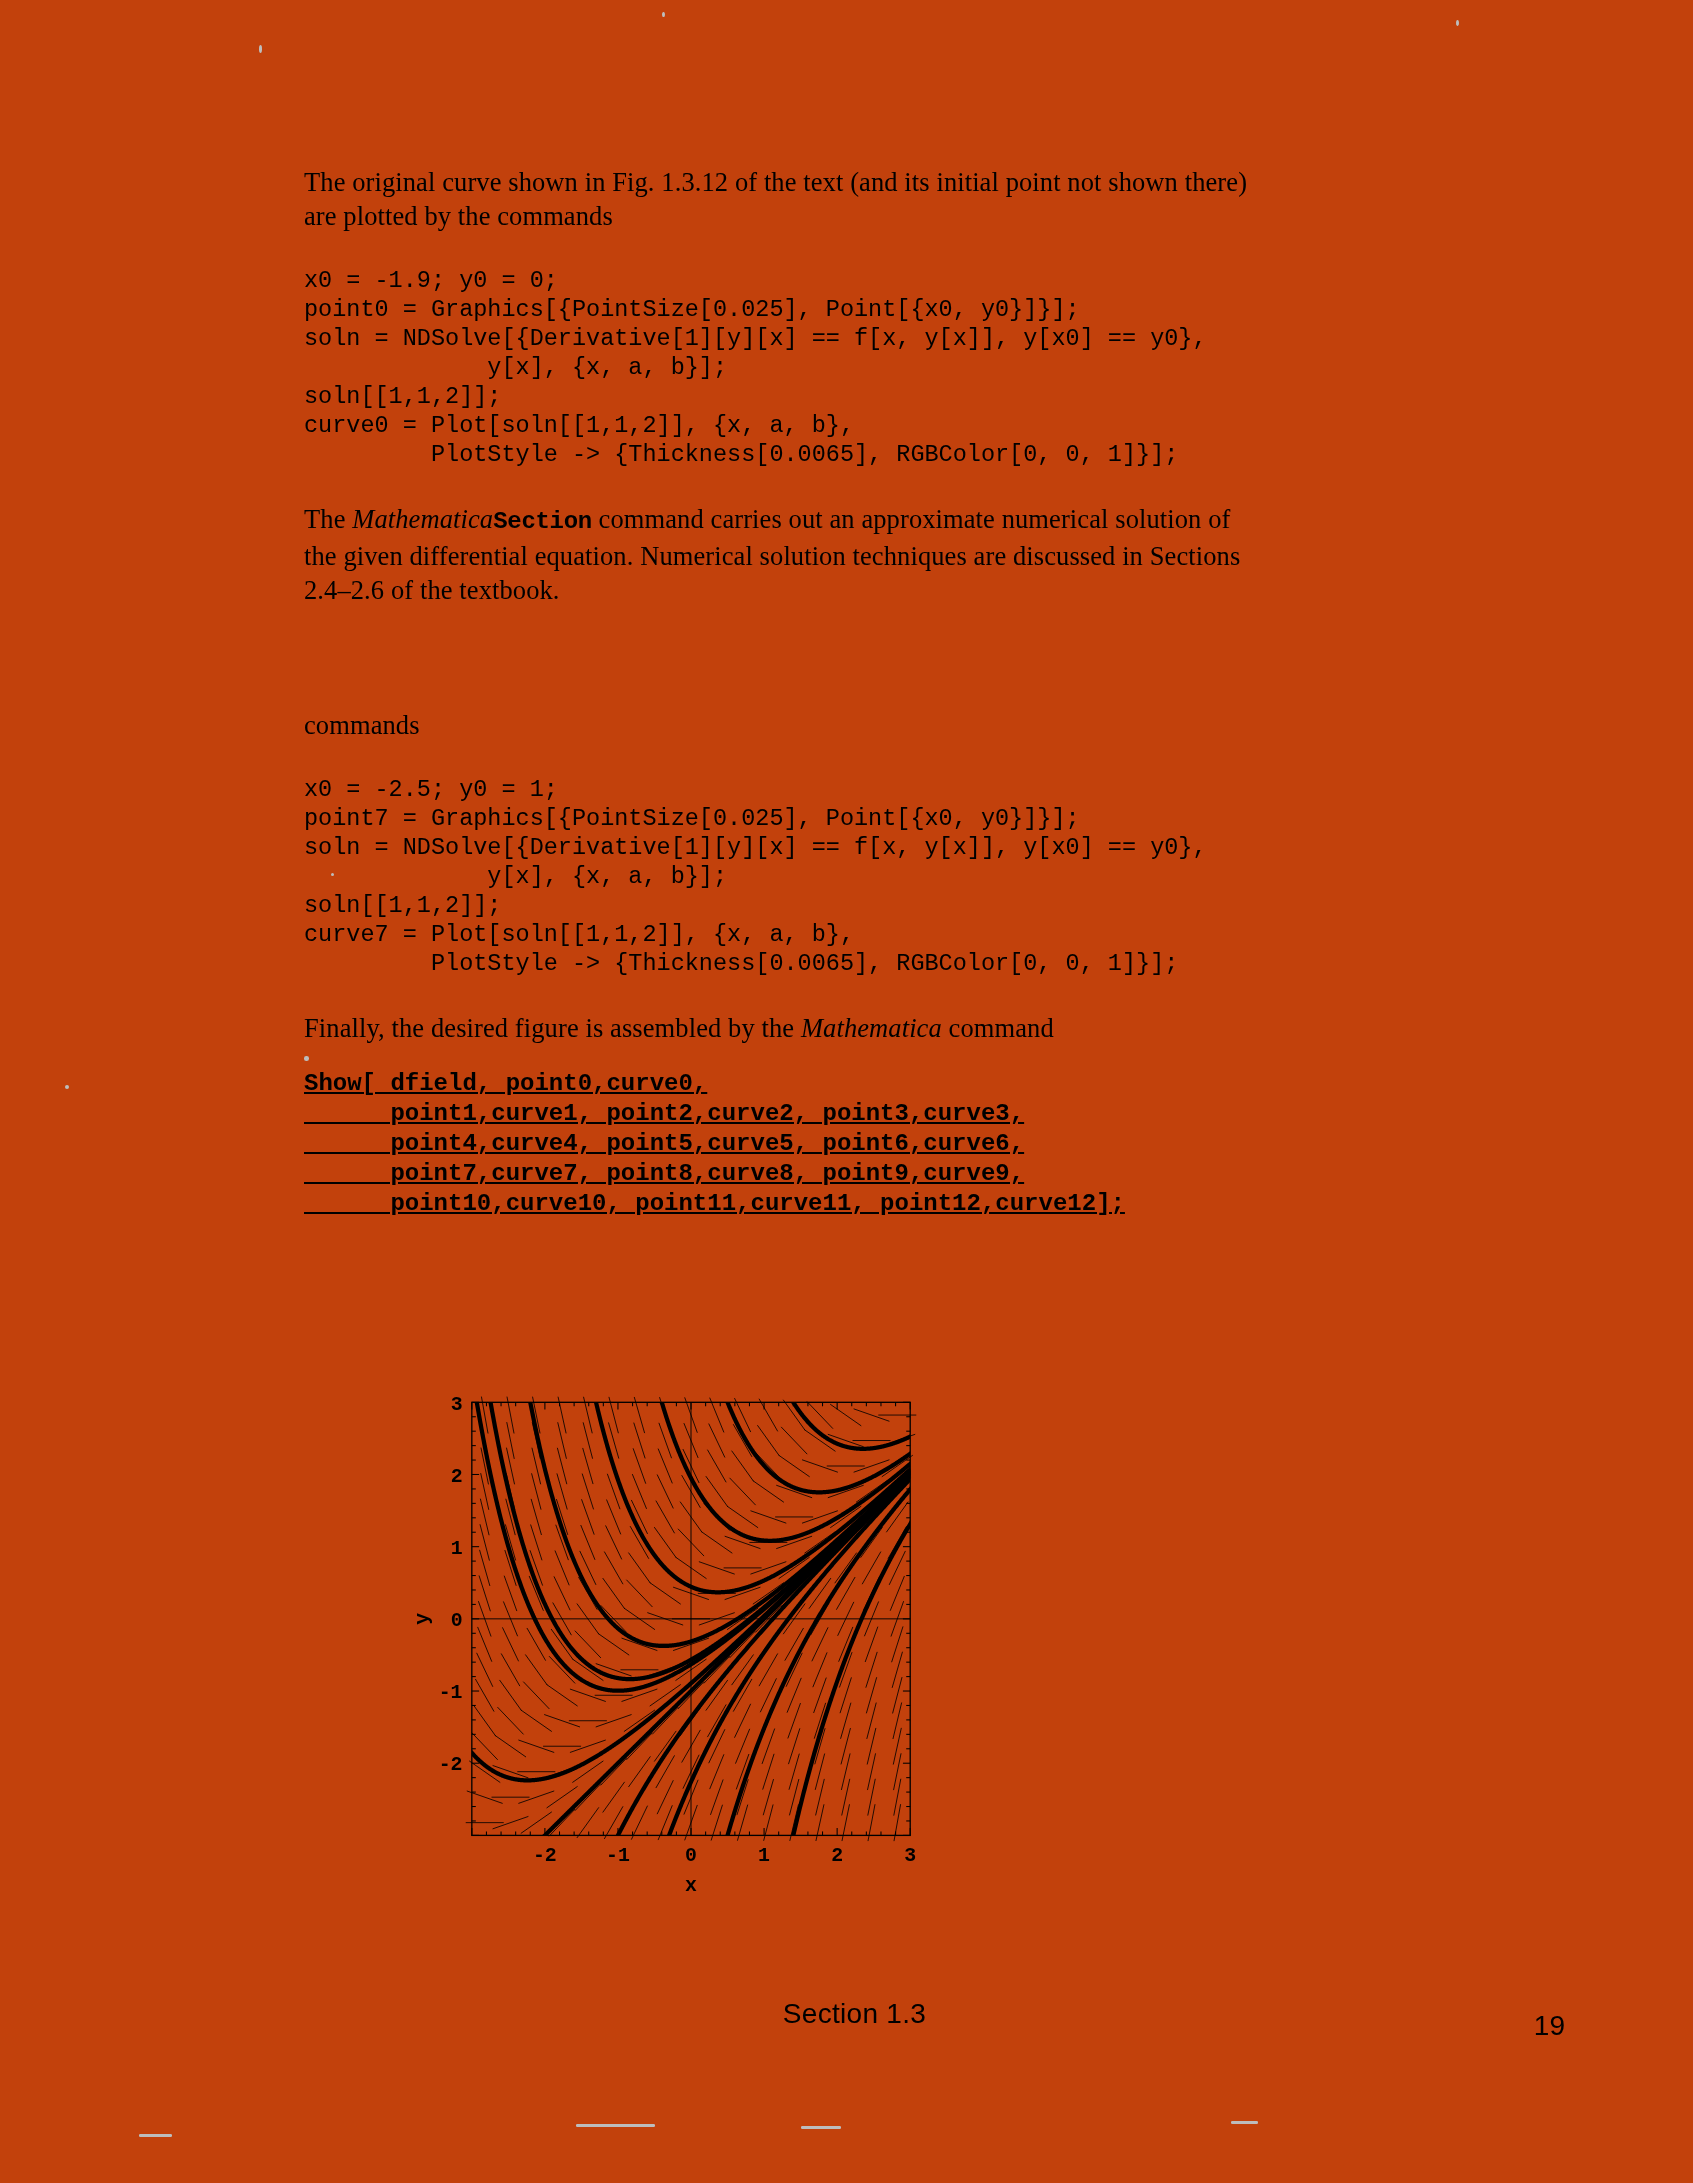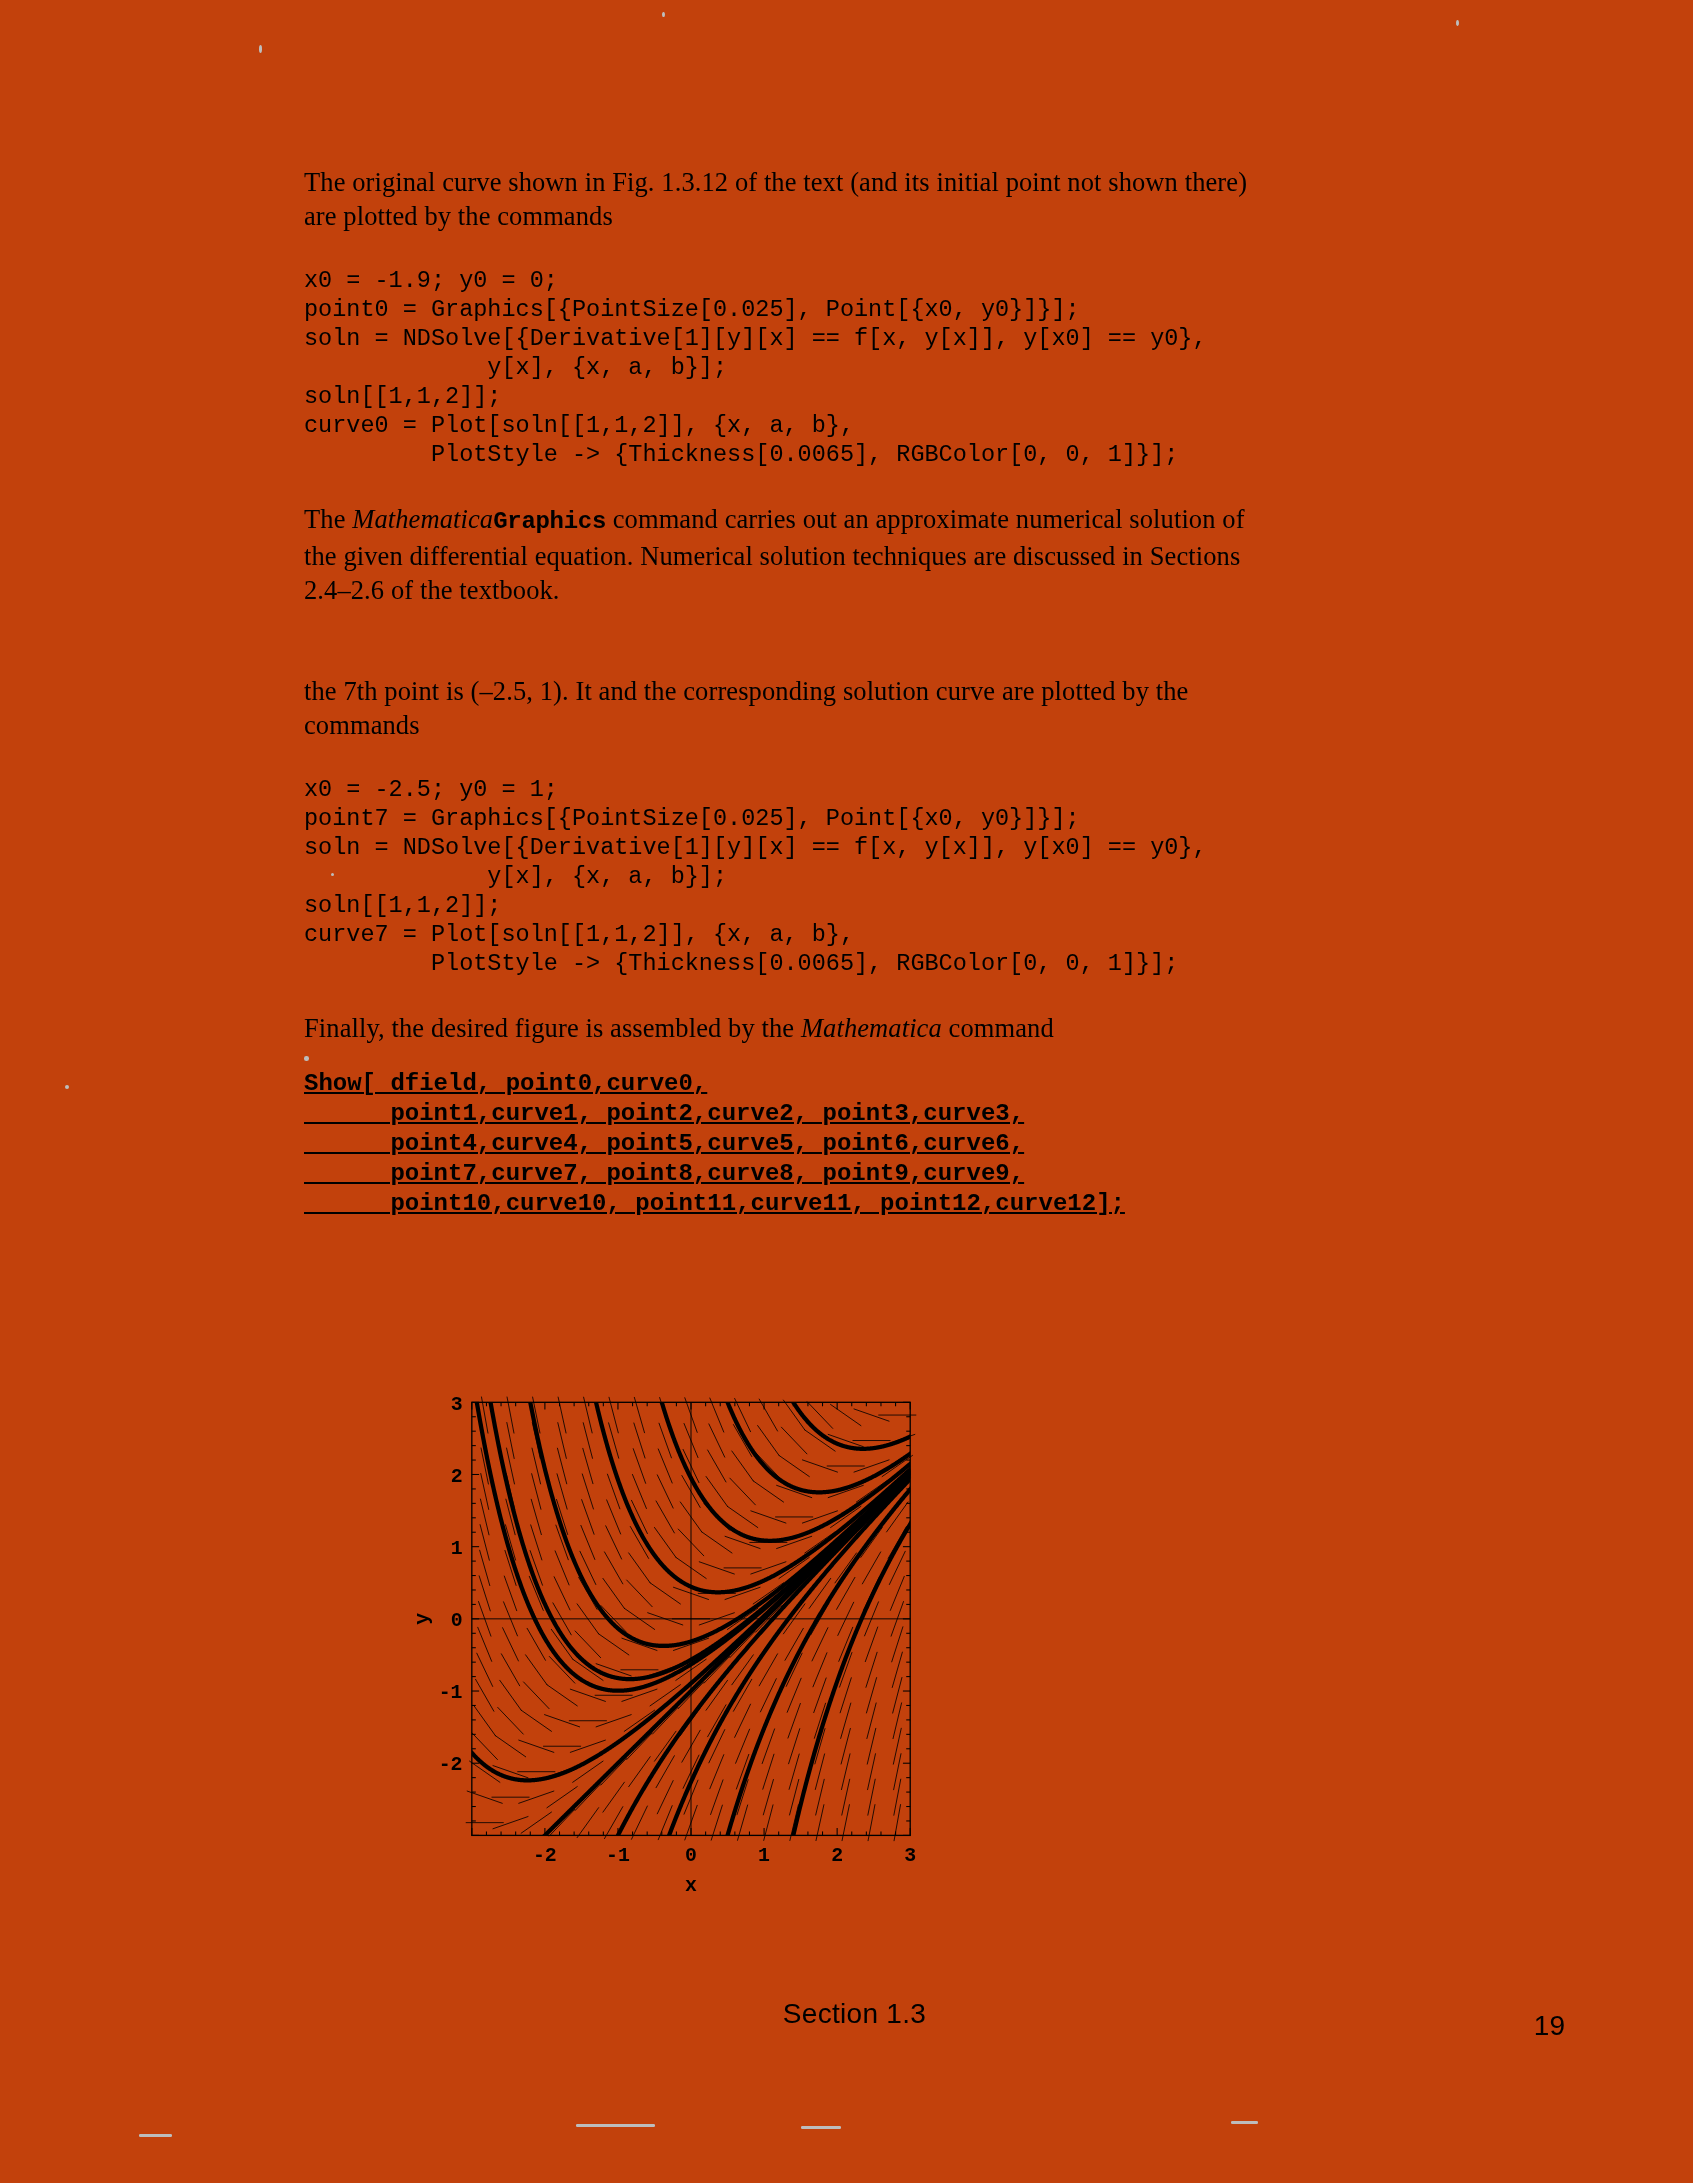--- a/index.html
+++ b/index.html
@@ -111,25 +111,25 @@
     <pre class="code">x0 = -1.9; y0 = 0;
 point0 = Graphics[{PointSize[0.025], Point[{x0, y0}]}];
 soln = NDSolve[{Derivative[1][y][x] == f[x, y[x]], y[x0] == y0},
              y[x], {x, a, b}];
 soln[[1,1,2]];
 curve0 = Plot[soln[[1,1,2]], {x, a, b},
          PlotStyle -&gt; {Thickness[0.0065], RGBColor[0, 0, 1]}];</pre>
 
     <div class="gap-b"></div>
 
-    <p class="body"><span>The </span><span class="ital">Mathematica</span><span class="mono-b">Graphics</span><span> command carries out an approximate numerical solution of</span><br><span>the given differential equation.  Numerical solution techniques are discussed in Sections</span><br><span>2.4–2.6 of the textbook.</span></p>
+    <p class="body"><span>The </span><span class="ital">Mathematica</span><span class="mono-b">Section</span><span> command carries out an approximate numerical solution of</span><br><span>the given differential equation.  Numerical solution techniques are discussed in Sections</span><br><span>2.4–2.6 of the textbook.</span></p>
 
     <div class="gap-b"></div>
 
-    <p class="body"><br><span>the 7th point is (–2.5, 1).  It and the corresponding solution curve are plotted by the</span><br><span>commands</span></p>
+    <p class="body"><br><br><span>commands</span></p>
 
     <div class="gap-b"></div>
 
     <pre class="code">x0 = -2.5; y0 = 1;
 point7 = Graphics[{PointSize[0.025], Point[{x0, y0}]}];
 soln = NDSolve[{Derivative[1][y][x] == f[x, y[x]], y[x0] == y0},
              y[x], {x, a, b}];
 soln[[1,1,2]];
 curve7 = Plot[soln[[1,1,2]], {x, a, b},
          PlotStyle -&gt; {Thickness[0.0065], RGBColor[0, 0, 1]}];</pre>

